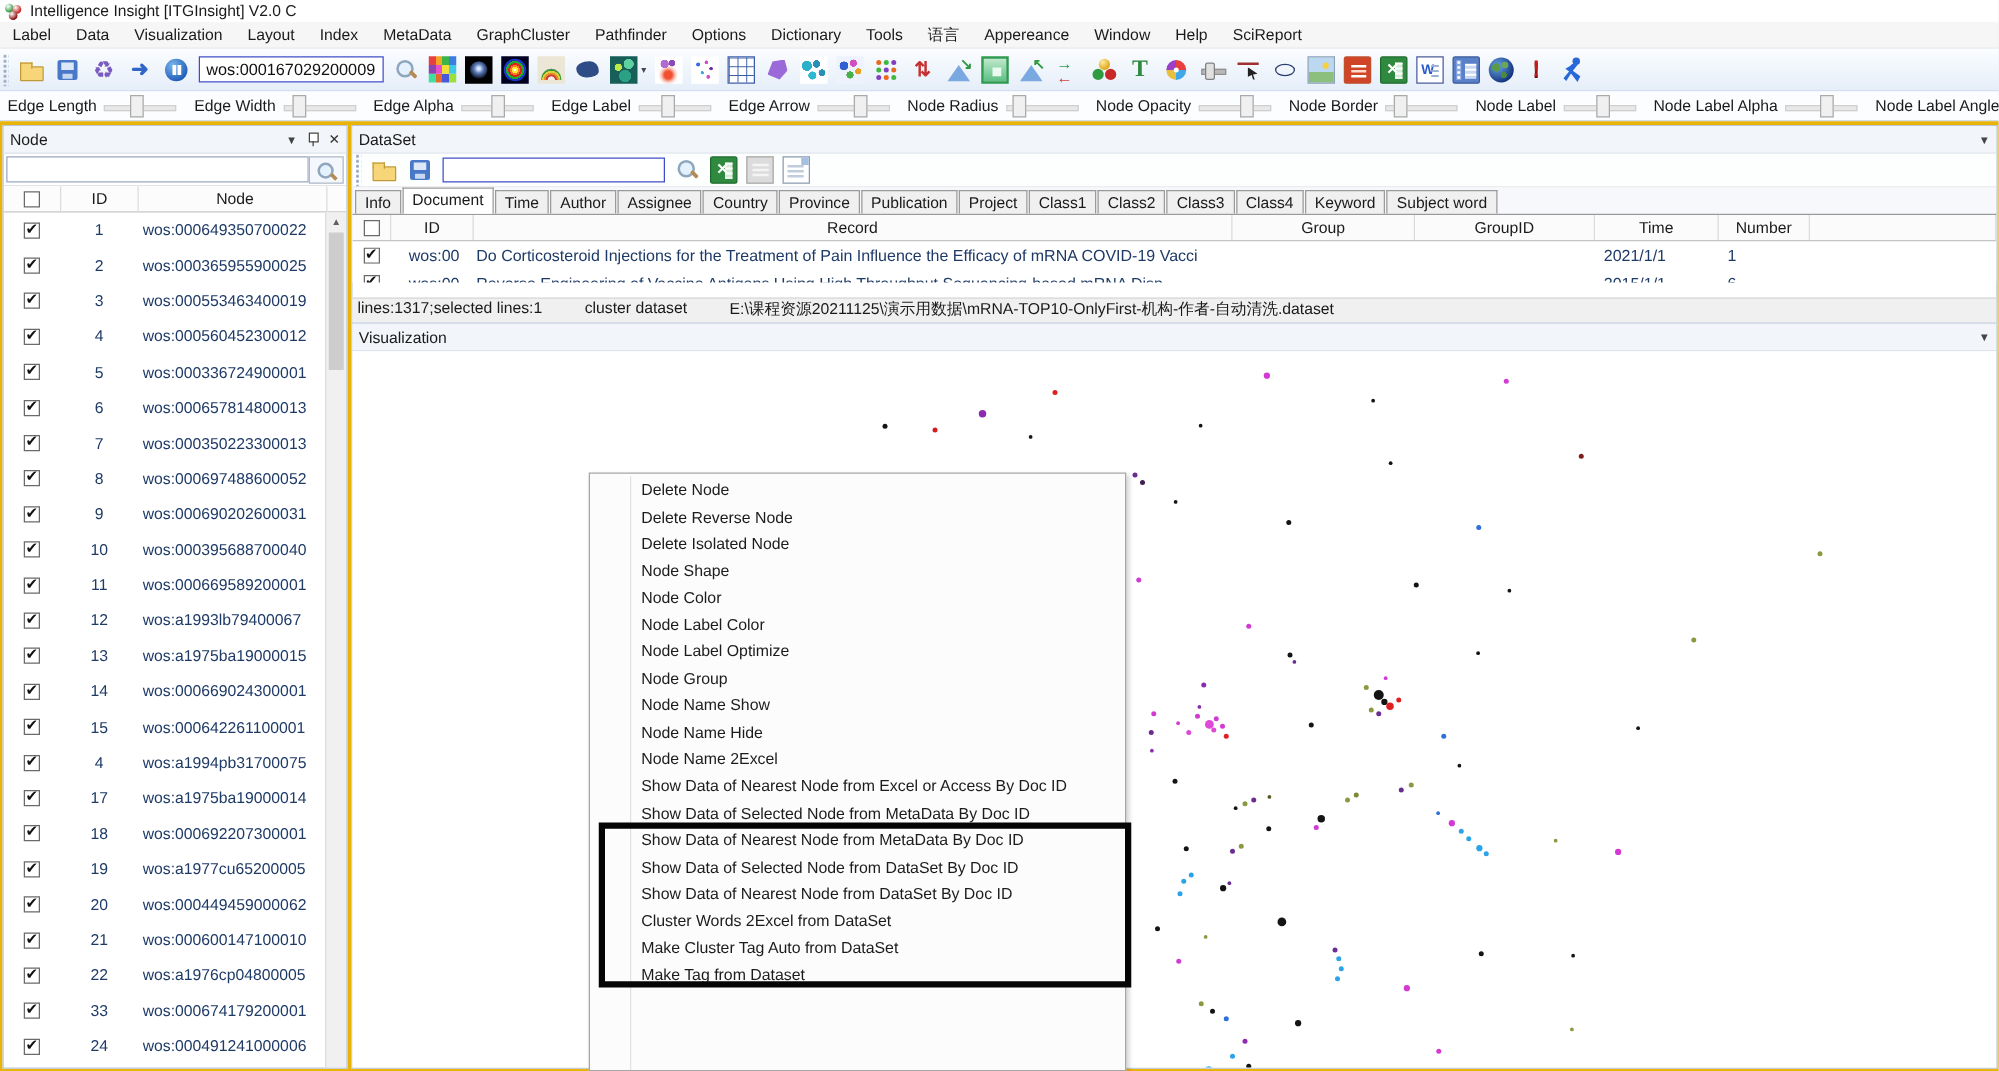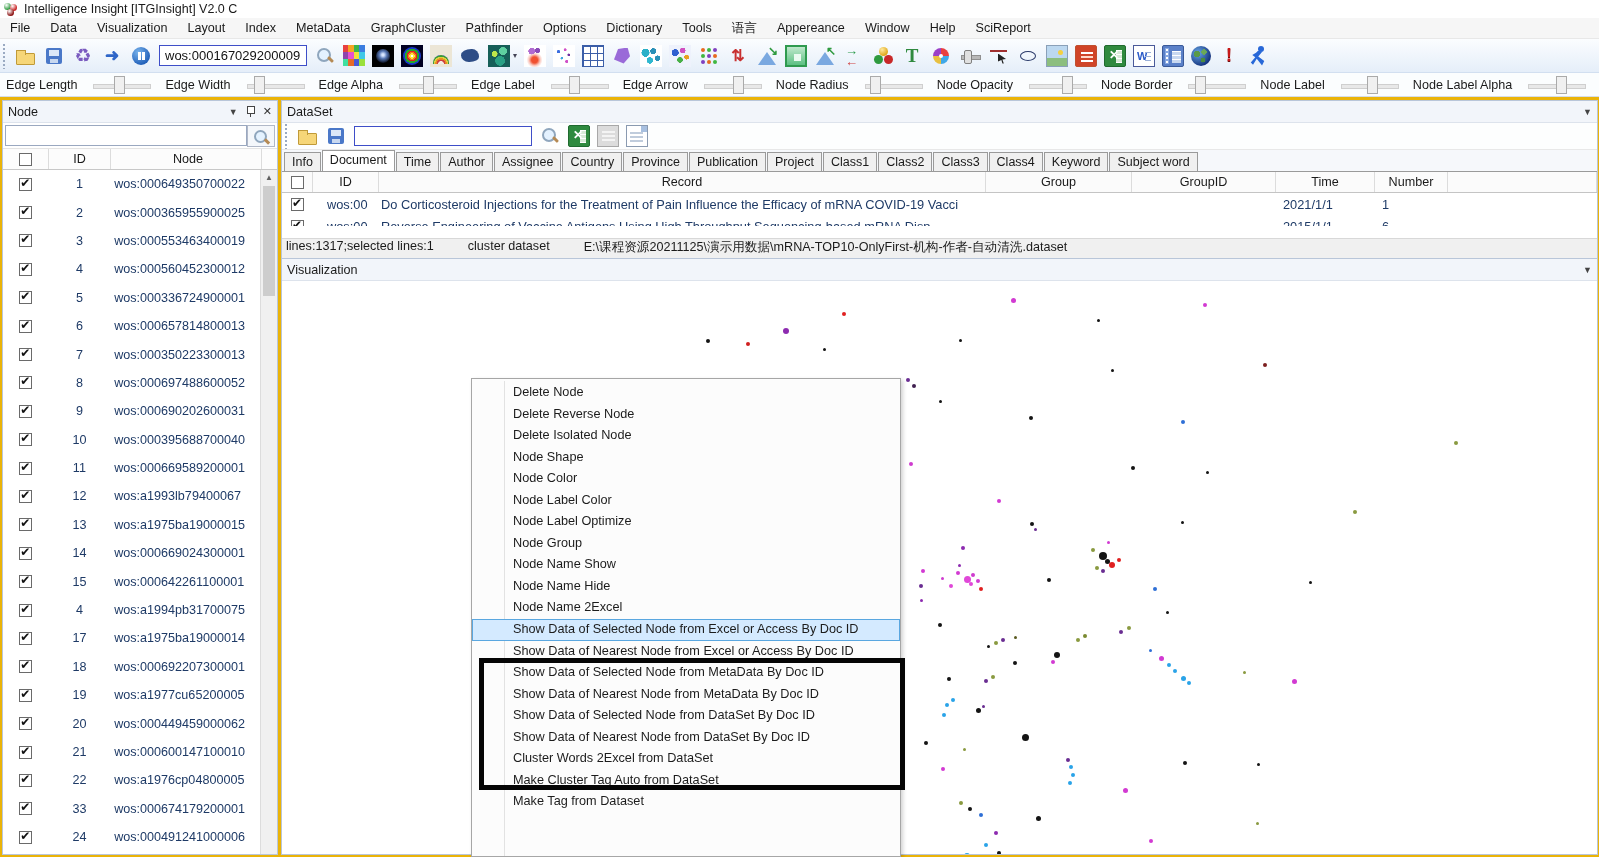--- a/index.html
+++ b/index.html
@@ -126,21 +126,21 @@
   .ic-running-man::after{content:"";position:absolute;left:3px;top:6px;width:15px;height:15px;background:#2868d8;
     clip-path:polygon(55% 0,80% 10%,55% 40%,95% 70%,80% 100%,45% 55%,20% 95%,5% 80%,35% 45%,15% 30%,40% 15%);}
   .ic-text-gray{border:1px solid #a8a8a8;background:#dcdcdc;}
   .ic-text-gray::after{content:"";position:absolute;left:4px;top:5px;width:13px;height:2px;background:#f4f4f4;box-shadow:0 4px 0 #f4f4f4,0 8px 0 #f4f4f4;}
   .ic-notes-doc{border:1px solid #8a9ab0;background:#fff;}
   .ic-notes-doc::before{content:"";position:absolute;right:0;top:0;width:6px;height:6px;background:#a8c0e0;}
   .ic-notes-doc::after{content:"";position:absolute;left:3px;top:6px;width:13px;height:2px;background:#c0ccdc;box-shadow:0 4px 0 #c0ccdc,0 8px 0 #c0ccdc;}
 
   
   .sliderbar { height:24px; background:#fbfdfe; border-bottom:1px solid #d5dde8; display:flex; align-items:center; gap:4px; padding-left:2px; }
-  .sl { display:flex; align-items:center; gap:16px; margin-right:10px; }
+  .sl { display:flex; align-items:center; gap:6px; margin-right:10px; }
   .sl .lbl { font-size:12.6px; white-space:nowrap; }
   .sl .track { position:relative; width:58px; height:18px; }
   .sl .track::before { content:""; position:absolute; left:0; right:0; top:8px; height:3px; background:#e8e8e8; border:1px solid #cfcfcf; }
   .sl .thumb { position:absolute; top:0; width:11px; height:18px; background:#f0f0f0; border:1px solid #aaa; }
 
   
   .workspace { position:relative; width:1599px; height:760px; background:#eab308; }
   .panel { position:absolute; background:#fff; border:1px solid #b9c6d9; }
   .phead { height:22px; background:#f2f5fa; border-bottom:1px solid #dde3ec; display:flex; align-items:center; padding:0 5px; font-size:12.6px; }
   .phead .sp { flex:1; }
@@ -204,21 +204,21 @@
 <div class="titlebar">
   <span class="applogo">
       <i></i>
       <i></i>
       <i></i>
     </span>
   <span class="titletext">Intelligence Insight [ITGInsight] V2.0 C</span>
 </div>
 
 <div class="menubar" id="menubar">
-    <div class="mi">File</div>
+    <div class="mi">Label</div>
     <div class="mi">Data</div>
     <div class="mi">Visualization</div>
     <div class="mi">Layout</div>
     <div class="mi">Index</div>
     <div class="mi">MetaData</div>
     <div class="mi">GraphCluster</div>
     <div class="mi">Pathfinder</div>
     <div class="mi">Options</div>
     <div class="mi">Dictionary</div>
     <div class="mi">Tools</div>
@@ -745,21 +745,20 @@
       <div class="cmi">Delete Reverse Node</div>
       <div class="cmi">Delete Isolated Node</div>
       <div class="cmi">Node Shape</div>
       <div class="cmi">Node Color</div>
       <div class="cmi">Node Label Color</div>
       <div class="cmi">Node Label Optimize</div>
       <div class="cmi">Node Group</div>
       <div class="cmi">Node Name Show</div>
       <div class="cmi">Node Name Hide</div>
       <div class="cmi">Node Name 2Excel</div>
-      <div class="cmi hl">Show Data of Selected Node from Excel or Access By Doc ID</div>
       <div class="cmi">Show Data of Nearest Node from Excel or Access By Doc ID</div>
       <div class="cmi">Show Data of Selected Node from MetaData By Doc ID</div>
       <div class="cmi">Show Data of Nearest Node from MetaData By Doc ID</div>
       <div class="cmi">Show Data of Selected Node from DataSet By Doc ID</div>
       <div class="cmi">Show Data of Nearest Node from DataSet By Doc ID</div>
       <div class="cmi">Cluster Words 2Excel from DataSet</div>
       <div class="cmi">Make Cluster Tag Auto from DataSet</div>
       <div class="cmi">Make Tag from Dataset</div>
     </div>
 

